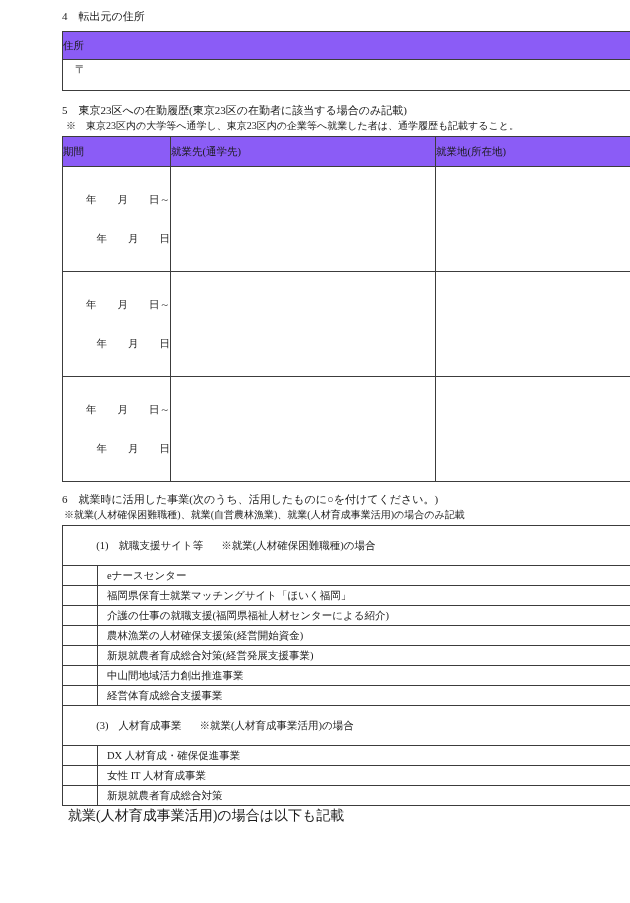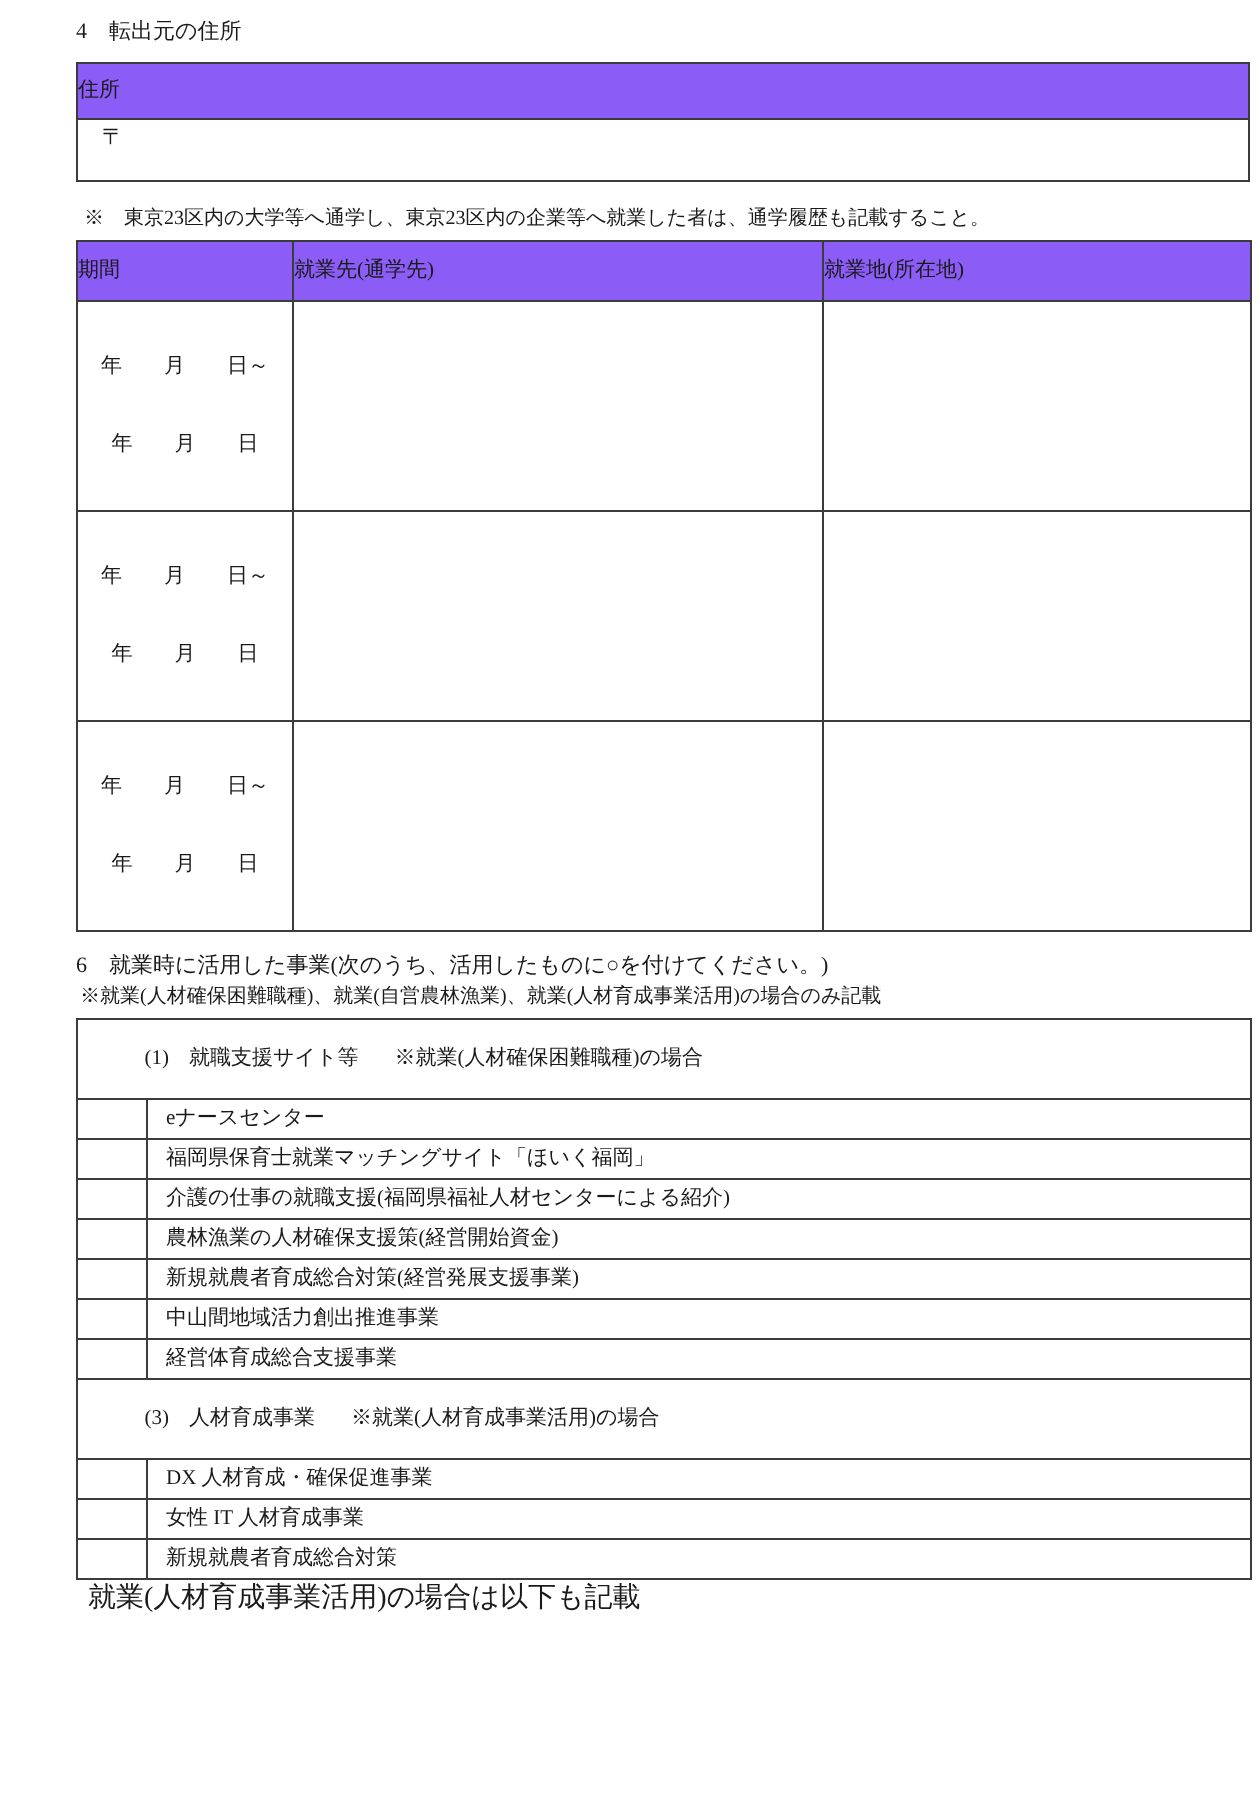--- a/index.html
+++ b/index.html
@@ -2,21 +2,21 @@
 <html><head>
 <meta charset="utf-8">
 <style>
   * { box-sizing: border-box; margin: 0; padding: 0; }
   html,body { width: 630px; height: 903px; background: #ffffff; overflow: hidden; }
   body {
     font-family: "Liberation Serif", "DejaVu Serif", serif;
     color: #1a1a1a;
     -webkit-font-smoothing: antialiased;
   }
-  .page { padding: 9px 5px 12px 38px; }
+  .page { padding: 9px 5px 12px 38px; margin-left: 24px; }
 
   .sec-title { font-size: 11px; line-height: 14px; white-space: pre; }
   .sec-note  { font-size: 10px; line-height: 13px; white-space: pre; margin: 2px 0 4px 4px; }
 
   table { border-collapse: collapse; table-layout: fixed; width: 587px; }
   td, th {
     border: 1px solid #3c3c3c;
     font-size: 10.5px;
     font-weight: normal;
     line-height: 13px;
@@ -29,21 +29,21 @@
   
   .s4-block { margin-bottom: 0; }
   .t4 { margin-top: 8px; }
   .t4 .hd-row td { height: 28px; }
   .t4 .in-row td { height: 31px; vertical-align: top; padding: 3px 0 0 12px; font-size: 11px; }
 
   
   .s5-block { margin-top: 12px; }
   .t5 .hd-row td { height: 30px; }
   .t5 .data-row td { height: 30px; }
-  .period-cell { text-align: center; vertical-align: middle; }
+  .period-cell { text-align: right; vertical-align: middle; }
   .period-cell span { display: block; }
 
   
   .s6-block { margin-top: 10px; }
   .t6 .grp-row td { height: 18px; vertical-align: middle; padding-left: 7px; }
   .t6 .item-row td { height: 20px; vertical-align: middle; }
   .t6 .item-label { padding-left: 9px; }
   .mark-cell { width: 35px; }
   .grp-title { margin-left: 10px; }
   .grp-cond { margin-left: 18px; }
@@ -62,20 +62,21 @@
         <td class="hd">住所</td>
       </tr>
       <tr class="in-row">
         <td><span>〒</span></td>
       </tr>
     </tbody>
       </table>
   </div>
 
   <div class="s5-block">
+    <div class="sec-title">5　東京23区への在勤履歴(東京23区の在勤者に該当する場合のみ記載)</div>
     <div class="sec-note">※　東京23区内の大学等へ通学し、東京23区内の企業等へ就業した者は、通学履歴も記載すること。</div>
     <table class="t5 outer">
       <colgroup>
           <col style="width:108px">
           <col style="width:265px">
           <col style="width:214px">
         </colgroup>
       <tbody>
           <tr class="hd-row">
         <td class="hd">期間</td>

